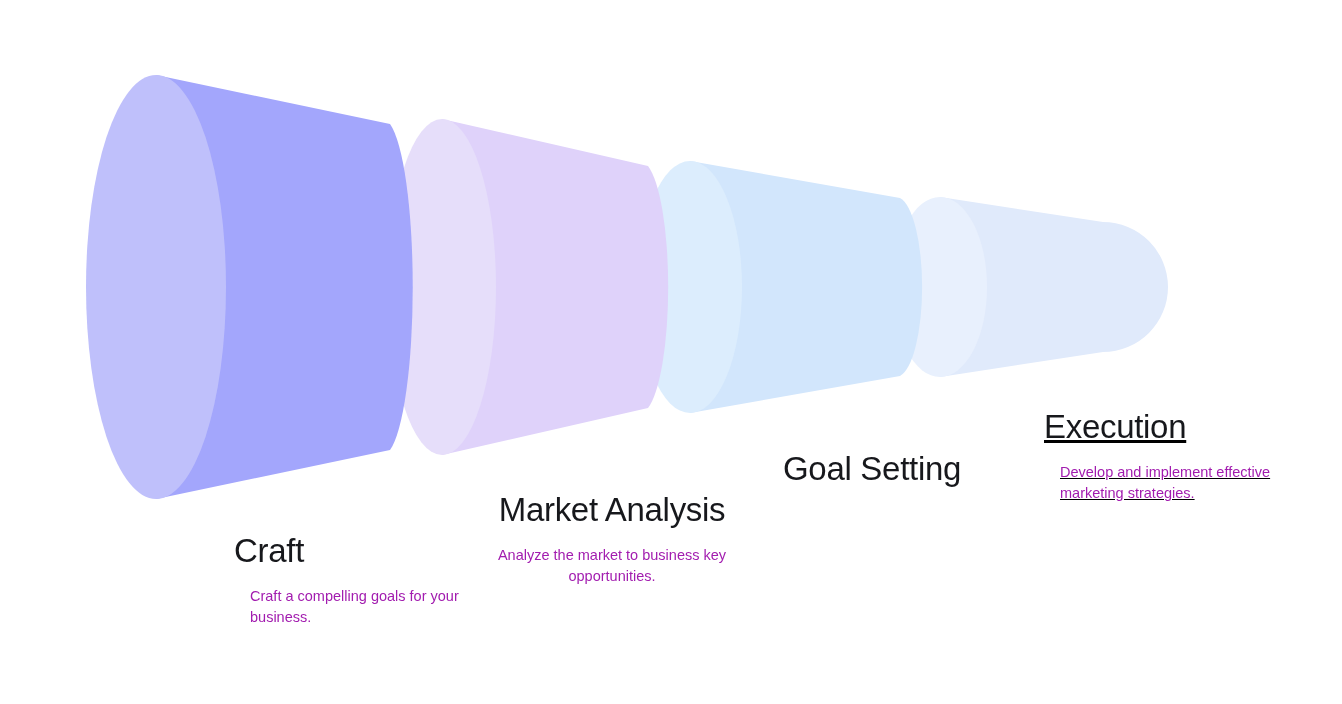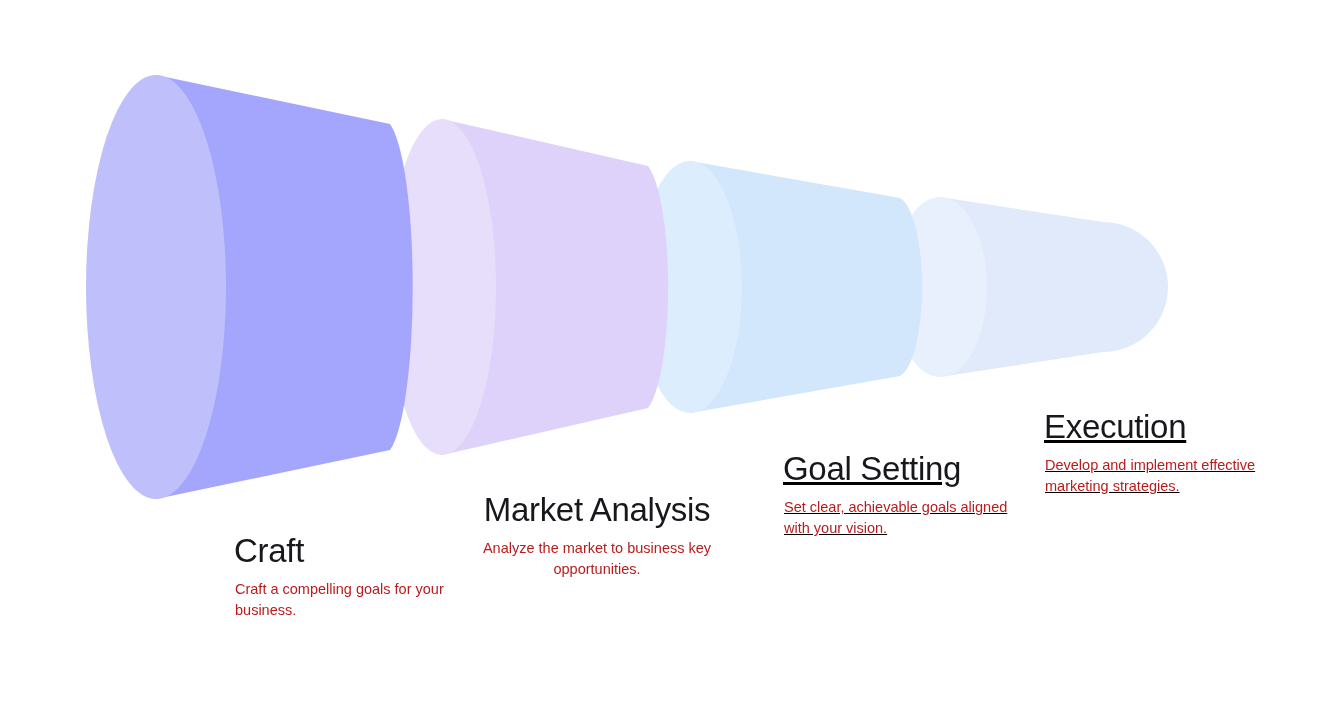--- a/index.html
+++ b/index.html
@@ -40,28 +40,28 @@
     color: #17181c;
     letter-spacing: -0.3px;
     margin: 0 0 9px 0;
     white-space: nowrap;
   }
   .step-desc {
     font-family: "Liberation Sans", sans-serif;
     font-size: 14.5px;
     font-weight: 400;
     line-height: 1.46;
-    color: #b91c1c;
-    margin: 1px;
+    color: #a21caf;
+    margin: 16px;
     max-width: 230px;
   }
   
   #label-0 { left: 234px; top: 532px; }
   #label-1 { left: 481px; top: 491px; text-align: center; }
-  #label-2 { left: 783px; top: 450px; text-decoration: underline; }
+  #label-2 { left: 783px; top: 450px; }
   #label-3 { left: 1044px; top: 408px; text-decoration: underline; }
 </style>
 </head>
 <body>
 
 <div id="stage">
 
   <svg id="funnel-svg" viewBox="0 0 1342 704" aria-hidden="true">
 
     <g>
@@ -109,21 +109,20 @@
     <p class="step-desc">Craft a compelling goals for your business.</p>
   </div>
 
   <div class="step-label" id="label-1">
     <h2 class="step-title">Market Analysis</h2>
     <p class="step-desc">Analyze the market to business key opportunities.</p>
   </div>
 
   <div class="step-label" id="label-2">
     <h2 class="step-title">Goal Setting</h2>
-    <p class="step-desc">Set clear, achievable goals aligned with your vision.</p>
   </div>
 
   <div class="step-label" id="label-3">
     <h2 class="step-title">Execution</h2>
     <p class="step-desc">Develop and implement effective marketing strategies.</p>
   </div>
 
 </div>
 
 </body></html>

